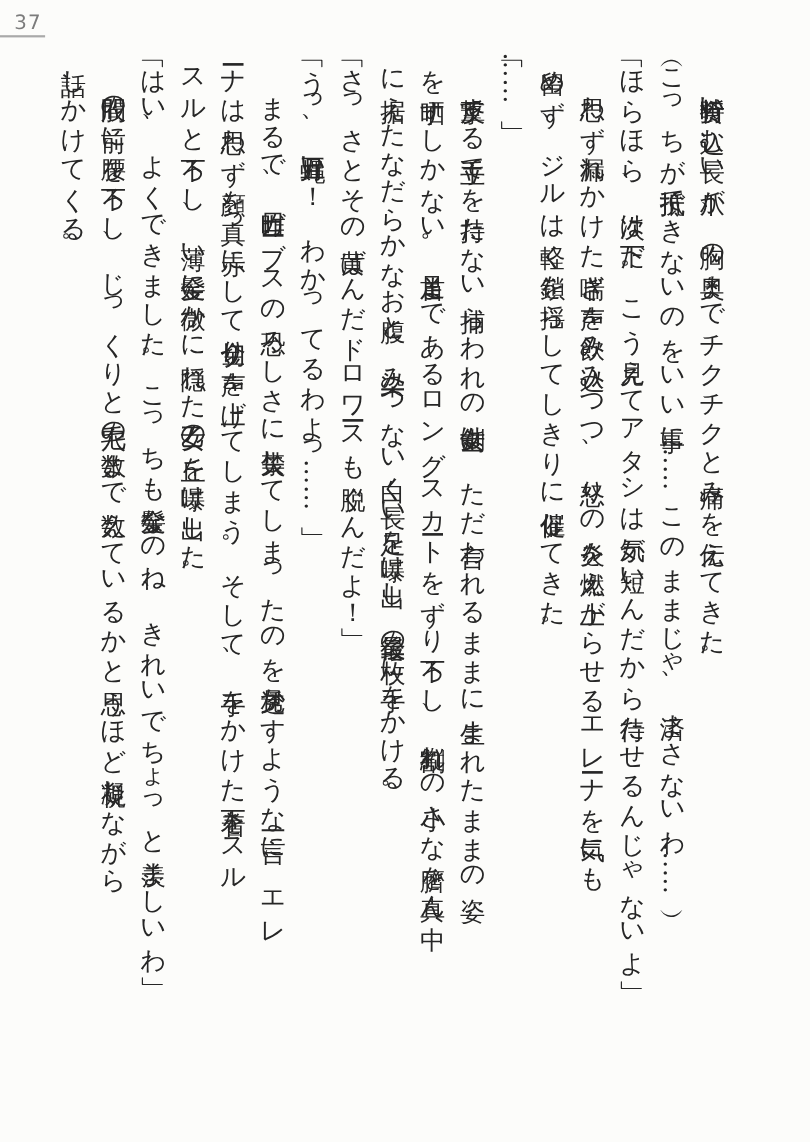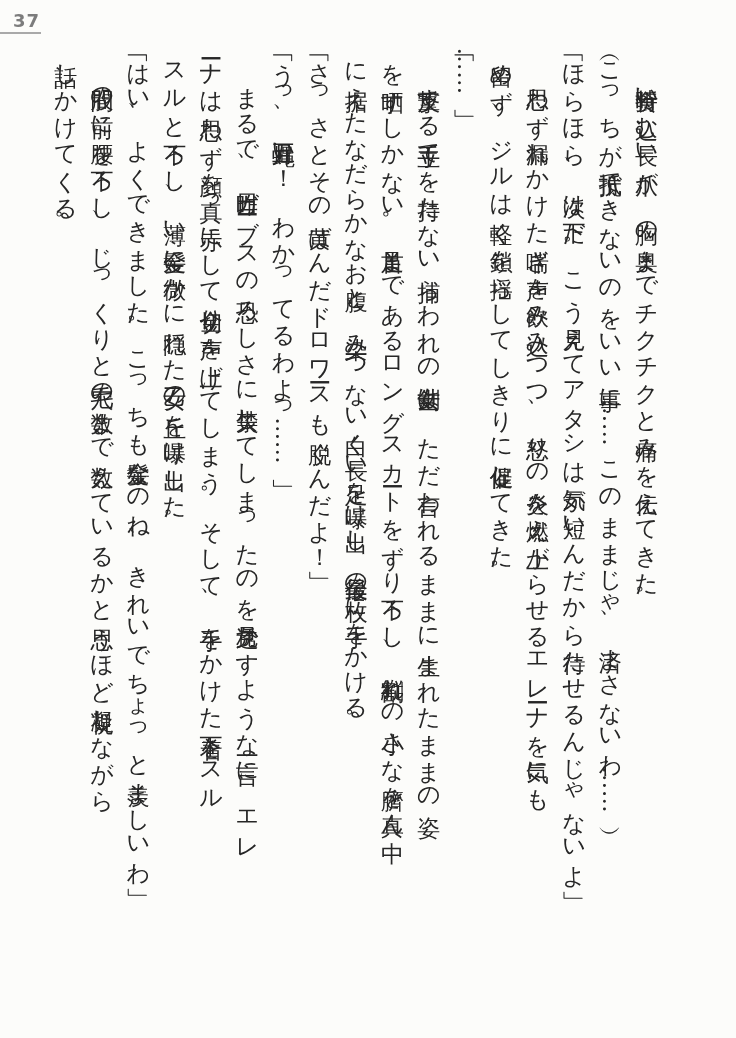--- a/index.html
+++ b/index.html
@@ -14,21 +14,21 @@
     background: #fcfcfa;
     overflow: hidden;
     font-family: "DejaVu Serif", "Liberation Serif", serif;
   }
   .pageno {
     position: absolute;
     top: 10px;
     left: 13px;
     font-family: "DejaVu Sans", "Liberation Sans", sans-serif;
     font-size: 18px;
-    font-weight: 700;
+    font-weight: 400;
     color: #7c7c7c;
     letter-spacing: 1px;
   }
   .pageno-rule {
     position: absolute;
     top: 32px;
     left: 0;
     width: 41px;
     height: 2px;
     background: #a9a9a9;

